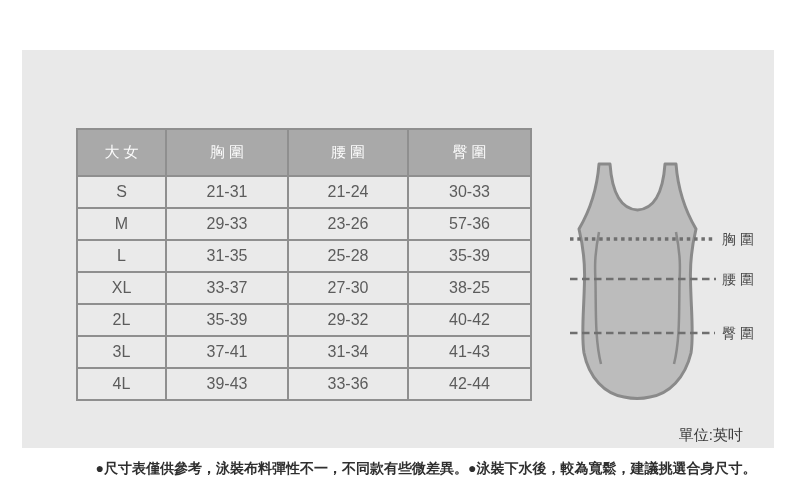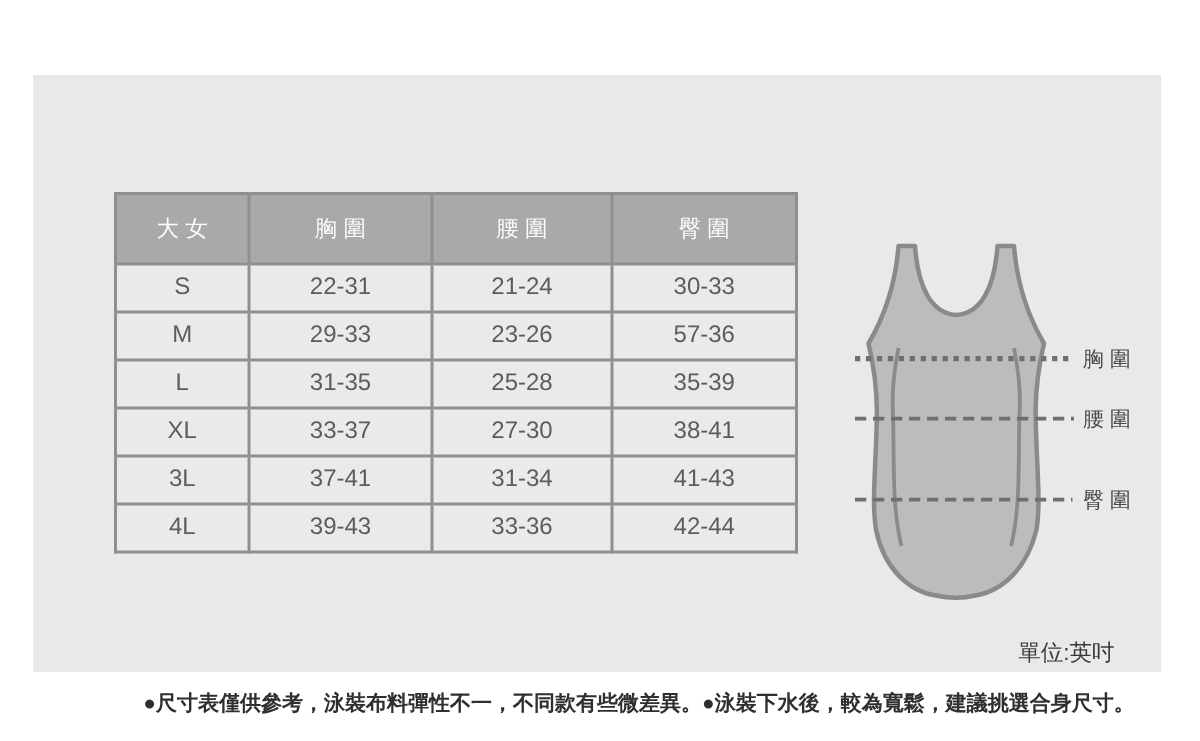--- a/index.html
+++ b/index.html
@@ -68,41 +68,47 @@
       <tr>
         <th>大 女</th>
         <th>胸 圍</th>
         <th>腰 圍</th>
         <th>臀 圍</th>
       </tr>
     </thead>
     <tbody>
       <tr>
         <td>S</td>
-        <td>22-31</td>
+        <td>21-31</td>
         <td>21-24</td>
         <td>30-33</td>
       </tr>
       <tr>
         <td>M</td>
         <td>29-33</td>
         <td>23-26</td>
         <td>57-36</td>
       </tr>
       <tr>
         <td>L</td>
         <td>31-35</td>
         <td>25-28</td>
         <td>35-39</td>
       </tr>
       <tr>
         <td>XL</td>
         <td>33-37</td>
         <td>27-30</td>
-        <td>38-41</td>
+        <td>38-25</td>
+      </tr>
+      <tr>
+        <td>2L</td>
+        <td>35-39</td>
+        <td>29-32</td>
+        <td>40-42</td>
       </tr>
       <tr>
         <td>3L</td>
         <td>37-41</td>
         <td>31-34</td>
         <td>41-43</td>
       </tr>
       <tr>
         <td>4L</td>
         <td>39-43</td>

